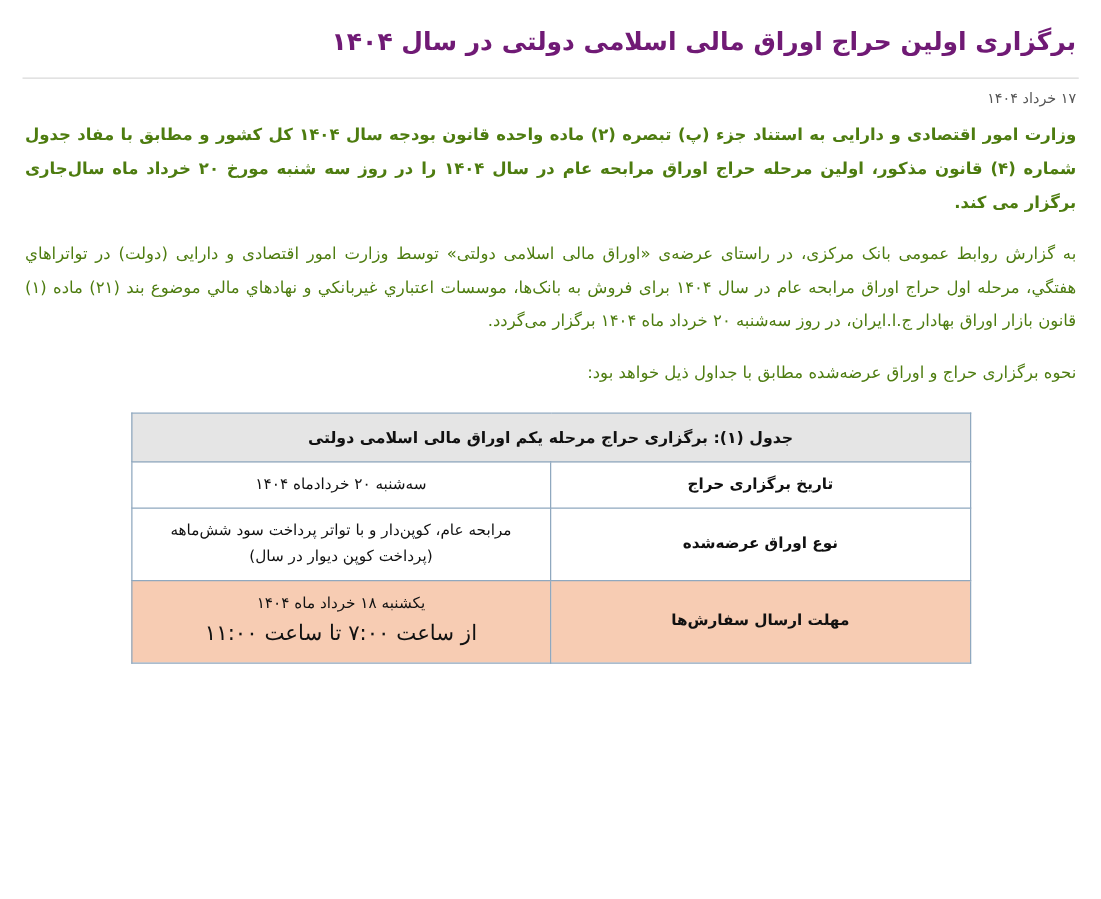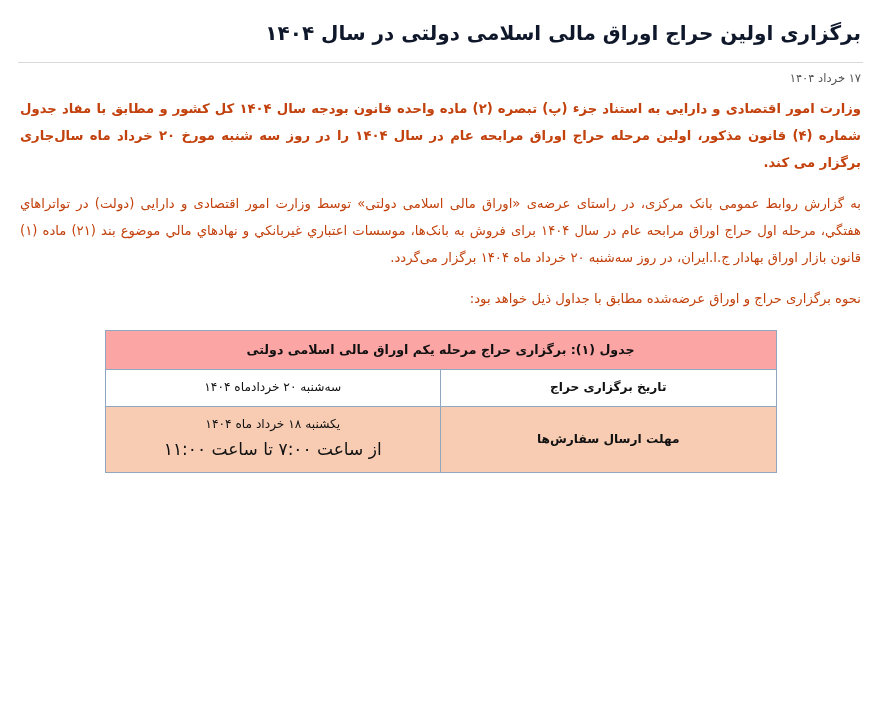--- a/index.html
+++ b/index.html
@@ -17,42 +17,42 @@
   }
   .page {
     position: relative;
     width: 881px;
     height: 719px;
     box-sizing: border-box;
     padding: 14px 18px 0 18px;
   }
   .headline {
     text-align: right;
-    color: #0f172a;
+    color: #701a75;
     font-size: 20px;
     font-weight: bold;
     line-height: 1.5;
     margin: 4px 2px 0 2px;
   }
   .rule {
     border: none;
     border-top: 1px solid #d9d9d9;
     margin: 14px 0 8px 0;
   }
   .date {
     font-size: 11.5px;
     color: #555555;
     margin: 0 2px 10px 2px;
   }
   p.body {
     text-align: justify;
     font-size: 13.2px;
     line-height: 2.05;
     margin: 0 2px 14px 2px;
-    color: #c2410c;
+    color: #4d7c0f;
   }
   p.body.bold {
     font-weight: bold;
   }
   .table-wrap {
     display: flex;
     justify-content: center;
   }
   table {
     border-collapse: collapse;
@@ -65,21 +65,21 @@
   }
   table td, table th {
     border: 1px solid #8fa8bf;
     padding: 7px 8px;
     text-align: center;
     vertical-align: middle;
     line-height: 1.75;
     color: #111111;
   }
   .t-title {
-    background: #fca5a5;
+    background: #e5e5e5;
     font-weight: bold;
     font-size: 12.6px;
     padding: 8px 6px;
   }
   .hl {
     background: #f7ccb3;
     font-weight: bold;
   }
   .hl-val {
     background: #f7ccb3;
@@ -112,20 +112,24 @@
     <table class="t1">
       <tbody>
           <tr>
         <td class="t-title" colspan="2">جدول (۱): برگزاری حراج مرحله یکم اوراق مالی اسلامی دولتی</td>
       </tr>
       <tr>
         <td class="cell-label" style="width:48%">تاریخ برگزاری حراج</td>
         <td style="width:52%">سه‌شنبه ۲۰ خردادماه ۱۴۰۴</td>
       </tr>
       <tr>
+        <td class="cell-label">نوع اوراق عرضه‌شده</td>
+        <td>مرابحه عام، کوپن‌دار و با تواتر پرداخت سود شش‌ماهه (پرداخت کوپن دیوار در سال)</td>
+      </tr>
+      <tr>
         <td class="hl">مهلت ارسال سفارش‌ها</td>
         <td class="hl-val">
           <span>یکشنبه ۱۸ خرداد ماه ۱۴۰۴</span>
           <span class="small">از ساعت ۷:۰۰ تا ساعت ۱۱:۰۰</span>
         </td>
       </tr>
     </tbody>
       </table>
   </div>
 

